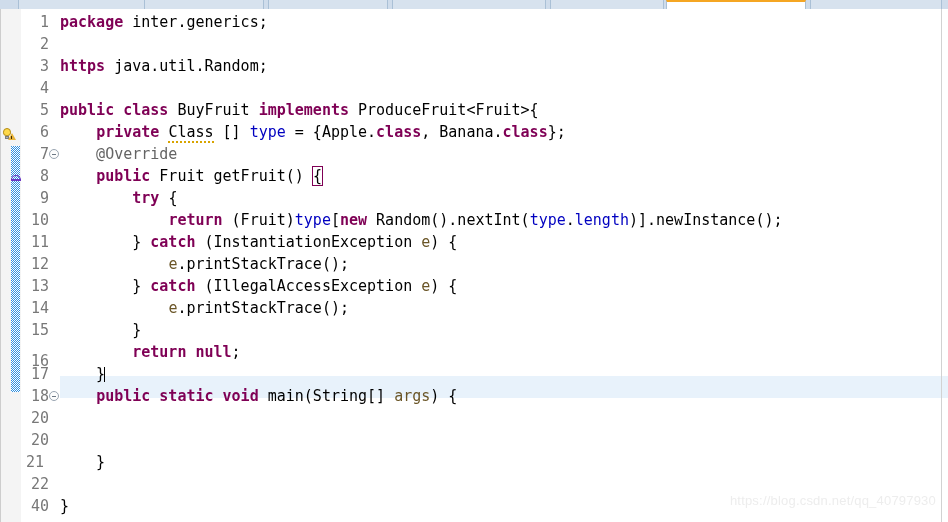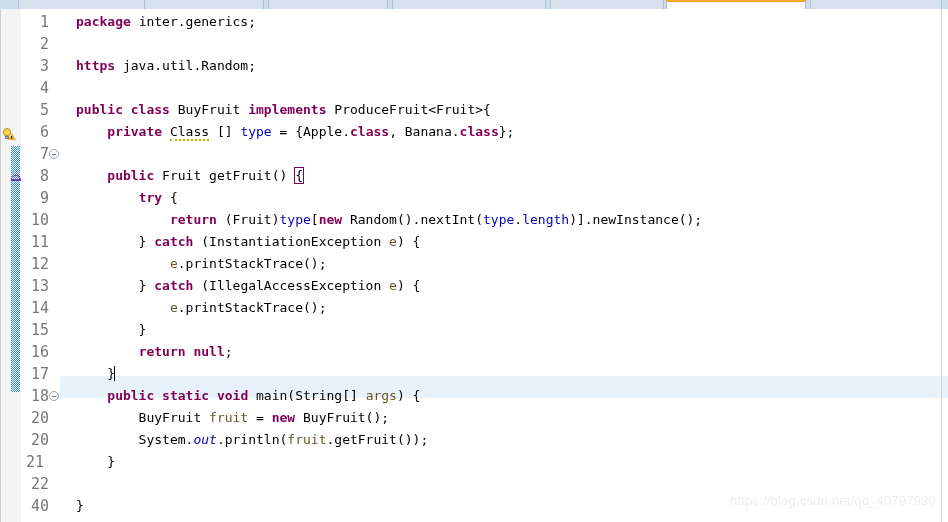--- a/index.html
+++ b/index.html
@@ -214,24 +214,24 @@
   }
   .linehl {
     position: absolute;
     left: -60px;
     width: 948px;
     height: 22px;
     background: #e8f2fb;
   }
   .cline {
     position: absolute;
-    left: 16px;
+    left: 0;
     white-space: pre;
     font-family: "DejaVu Sans Mono", monospace;
-    font-size: 13px;
+    font-size: 15px;
     line-height: 22px;
     color: #000000;
   }
 
   
   .kw   { color: #7f0055; font-weight: bold; }
   .fld  { color: #0000c0; }
   .sfld { color: #0000c0; font-style: italic; }
   .loc  { color: #6a5527; }
   .ann  { color: #646464; }
@@ -323,21 +323,21 @@
       <div class="lnum" style="top:112px;">6</div>
       <div class="lnum" style="top:134px;">7</div>
       <div class="lnum" style="top:156px;">8</div>
       <div class="lnum" style="top:178px;">9</div>
       <div class="lnum" style="top:200px;">10</div>
       <div class="lnum" style="top:222px;">11</div>
       <div class="lnum" style="top:244px;">12</div>
       <div class="lnum" style="top:266px;">13</div>
       <div class="lnum" style="top:288px;">14</div>
       <div class="lnum" style="top:310px;">15</div>
-      <div class="lnum" style="top:332px;">16</div>
+      <div class="lnum" style="top:341px;">16</div>
       <div class="lnum" style="top:354px;">17</div>
       <div class="lnum" style="top:376px;">18</div>
       <div class="lnum" style="top:398px;">20</div>
       <div class="lnum" style="top:420px;">20</div>
       <div class="lnum" style="top:442px;text-align:center;">21</div>
       <div class="lnum" style="top:464px;">22</div>
       <div class="lnum" style="top:486px;">40</div>
     </div>
 
     <div class="foldcol">
@@ -352,20 +352,21 @@
       <div class="cline" style="top:24px;"></div>
 
       <div class="cline" style="top:46px;"><span class="kw">https</span> <span class="plain">java.util.Random;</span></div>
 
       <div class="cline" style="top:68px;"></div>
 
       <div class="cline" style="top:90px;text-align:right;"><span class="kw">public</span> <span class="kw">class</span> <span class="plain">BuyFruit</span> <span class="kw">implements</span> <span class="plain">ProduceFruit&lt;Fruit&gt;{</span></div>
 
       <div class="cline" style="top:112px;"><span class="plain">    </span><span class="kw">private</span> <span class="plain squig">Class</span> <span class="plain">[] </span><span class="fld">type</span> <span class="plain">= {Apple.</span><span class="kw">class</span><span class="plain">, Banana.</span><span class="kw">class</span><span class="plain">};</span></div>
 
+      <div class="cline" style="top:134px;"><span class="ann">    @Override</span></div>
 
       <div class="cline" style="top:156px;"><span class="plain">    </span><span class="kw">public</span> <span class="plain">Fruit getFruit() </span><span class="plain bmatch">{</span></div>
 
       <div class="cline" style="top:178px;"><span class="plain">        </span><span class="kw">try</span> <span class="plain">{</span></div>
 
       <div class="cline" style="top:200px;"><span class="plain">            </span><span class="kw">return</span> <span class="plain">(Fruit)</span><span class="fld">type</span><span class="plain">[</span><span class="kw">new</span> <span class="plain">Random().nextInt(</span><span class="fld">type</span><span class="plain">.</span><span class="fld">length</span><span class="plain">)].newInstance();</span></div>
 
       <div class="cline" style="top:222px;"><span class="plain">        } </span><span class="kw">catch</span> <span class="plain">(InstantiationException </span><span class="loc">e</span><span class="plain">) {</span></div>
 
       <div class="cline" style="top:244px;"><span class="plain">            </span><span class="loc">e</span><span class="plain">.printStackTrace();</span></div>
@@ -375,23 +376,21 @@
       <div class="cline" style="top:288px;"><span class="plain">            </span><span class="loc">e</span><span class="plain">.printStackTrace();</span></div>
 
       <div class="cline" style="top:310px;"><span class="plain">        }</span></div>
 
       <div class="cline" style="top:332px;"><span class="plain">        </span><span class="kw">return</span> <span class="kw">null</span><span class="plain">;</span></div>
 
       <div class="cline" style="top:354px;"><span class="plain">    }</span><span class="caret"></span></div>
 
       <div class="cline" style="top:376px;"><span class="plain">    </span><span class="kw">public</span> <span class="kw">static</span> <span class="kw">void</span> <span class="plain">main(String[] </span><span class="loc">args</span><span class="plain">) {</span></div>
 
-      <div class="cline" style="top:398px;"><span class="plain">        BuyFruit </span><span class="loc">fruit</span> <span class="plain">= </span><span class="kw">new</span> <span class="plain">BuyFruit();</span></div>
-
-      <div class="cline" style="top:420px;"><span class="plain">        System.</span><span class="sfld">out</span><span class="plain">.println(</span><span class="loc">fruit</span><span class="plain">.getFruit());</span></div>
+
 
       <div class="cline" style="top:442px;"><span class="plain">    }</span></div>
 
       <div class="cline" style="top:464px;"></div>
 
       <div class="cline" style="top:486px;"><span class="plain">}</span></div>
 
     </div>
 
     <div class="rightedge"></div>

